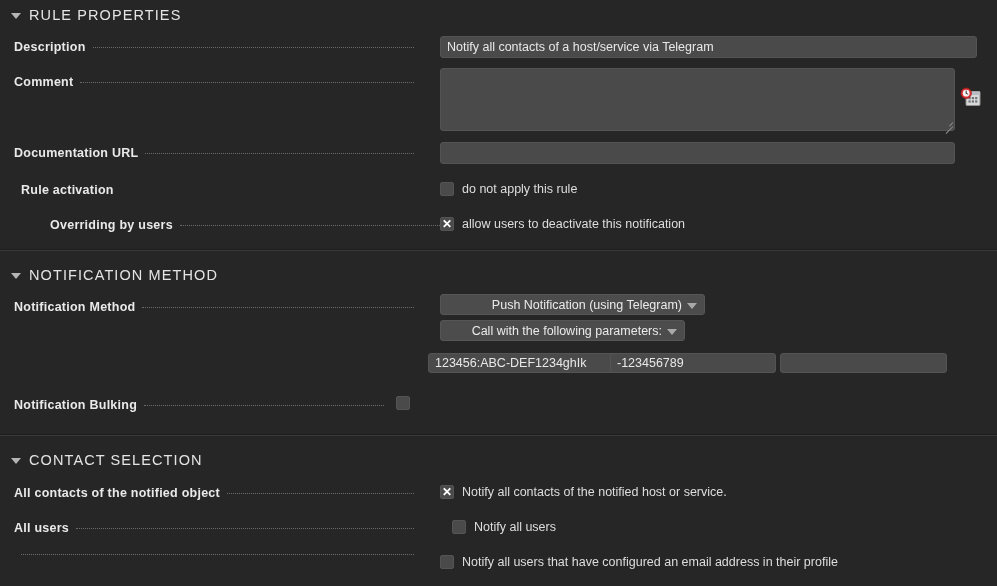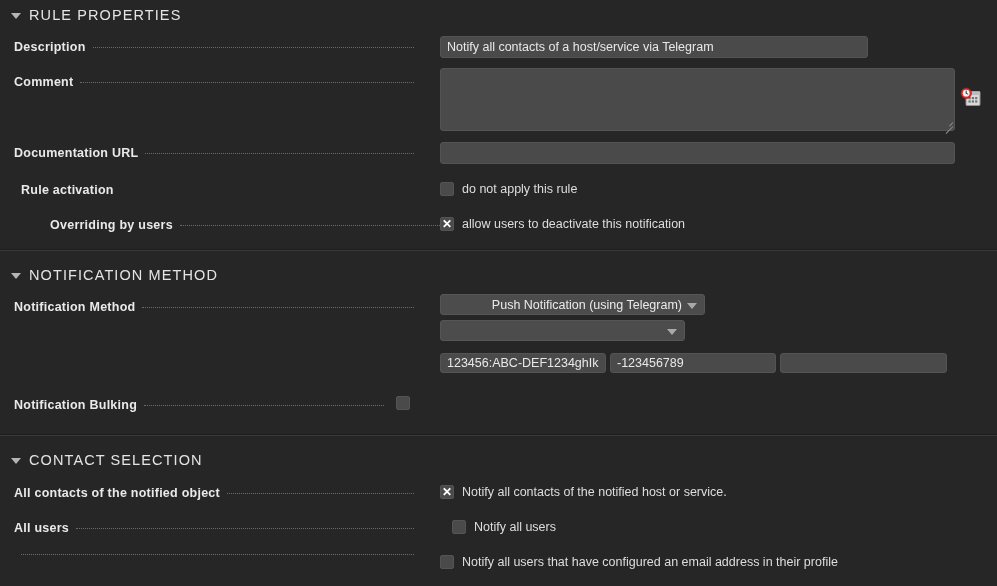--- a/index.html
+++ b/index.html
@@ -223,21 +223,21 @@
   <div class="section-head" style="top:2px;">
     <span class="tri"></span>
     <span class="title">RULE PROPERTIES</span>
   </div>
 
   <div class="row" style="top:36px;">
     <div class="label-cell" style="top:4px;">
       <span class="lbl">Description</span>
       <span class="dots"></span>
     </div>
-    <input class="txt" style="left: 440px; top: 0px; width: 428px; height: 22px;" value="Notify all contacts of a host/service via Telegram">
+    <input class="txt" style="left: 440px; top: 0px; width: 537px; height: 22px;" value="Notify all contacts of a host/service via Telegram">
   </div>
 
   <div class="row" style="top:68px;">
     <div class="label-cell" style="top:7px;">
       <span class="lbl">Comment</span>
       <span class="dots"></span>
     </div>
     <textarea class="ta" style="left: 440px; top: 0px; width: 515px; height: 63px;"></textarea>
     <span class="ta-grip" style="left:942px; top:50px;"></span>
 
@@ -302,24 +302,25 @@
       <span class="lbl">Notification Method</span>
       <span class="dots"></span>
     </div>
 
     <div class="sel" style="left:440px; top:-2px; width:265px; height:21px;">
       <span>Push Notification (using Telegram)</span>
       <span class="arw"></span>
     </div>
 
     <div class="sel" style="left:440px; top:24px; width:245px; height:21px;">
+      <span>Call with the following parameters:</span>
       <span class="arw"></span>
     </div>
 
-    <input class="txt" style="left: 440px; top: 57px; width: 166px; height: 20px;" value="123456:ABC-DEF1234ghIk">
+    <input class="txt" style="left: 428px; top: 57px; width: 196px; height: 20px;" value="123456:ABC-DEF1234ghIk">
     <input class="txt" style="left: 610px; top: 57px; width: 166px; height: 20px;" value="-123456789">
     <input class="txt" style="left: 780px; top: 57px; width: 167px; height: 20px;" value="">
   </div>
 
   <div class="row" style="top:396px;">
     <div class="label-cell" style="top:2px; width:370px;">
       <span class="lbl">Notification Bulking</span>
       <span class="dots"></span>
     </div>
     <div class="chk-wrap" style="left:396px; top:0px;">

